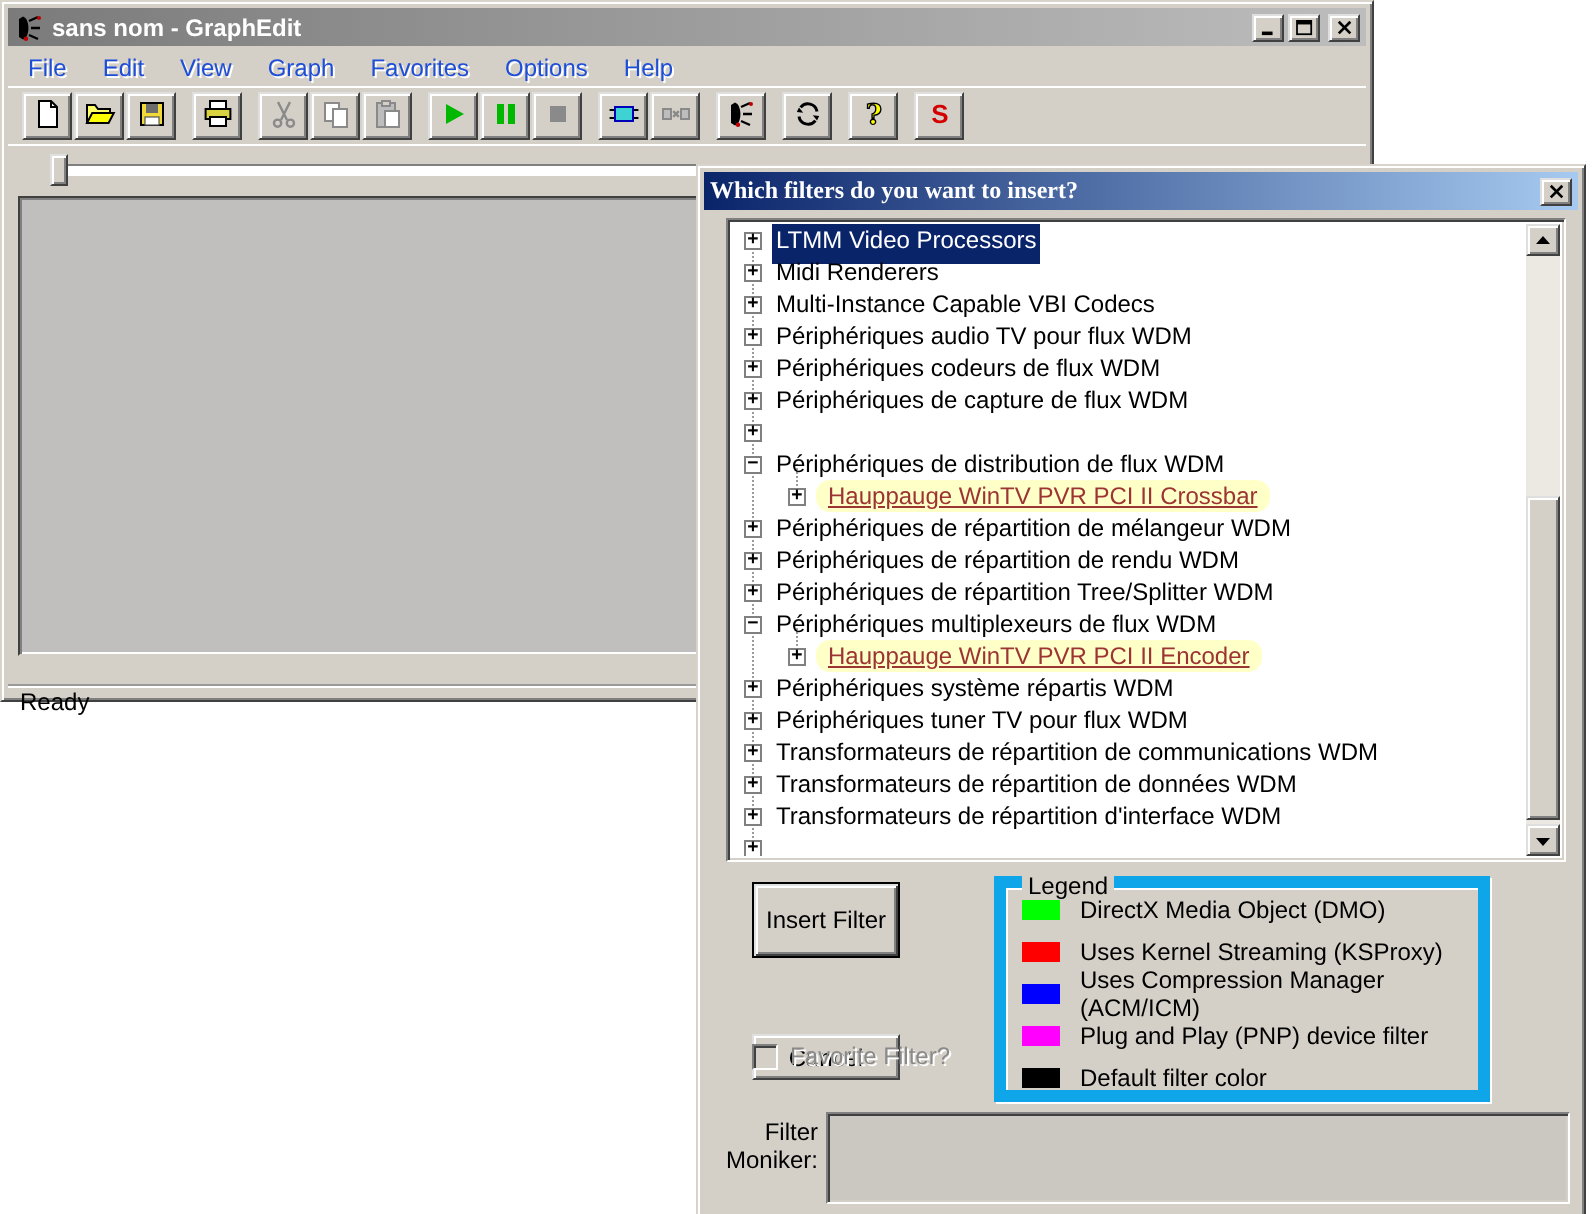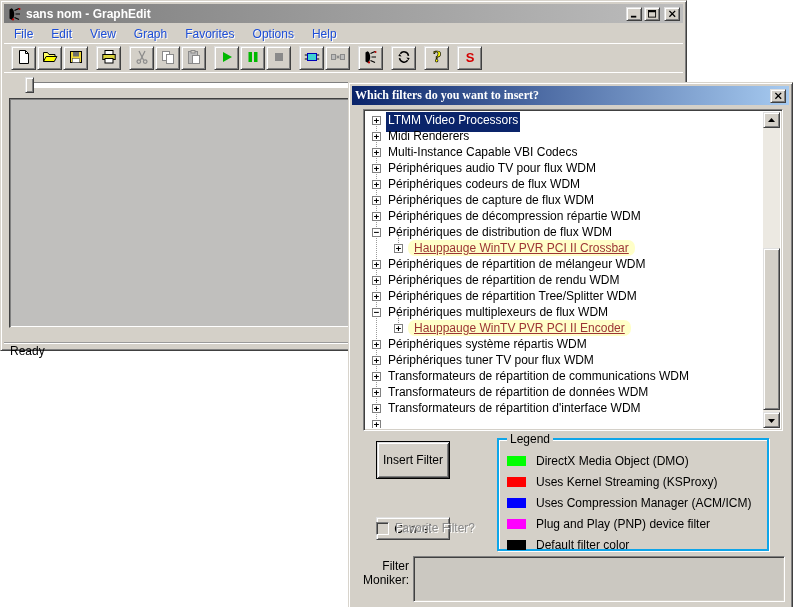--- a/index.html
+++ b/index.html
@@ -126,23 +126,22 @@
     margin-top: 32px;
   }
   .favcheck { position:absolute; left:27px; top:438px; display:flex; align-items:center; gap:6px; }
   .checkbox {
     width:13px; height:13px; background:#d4d0c8;
     border:1px solid; border-color:#808080 #fff #fff #808080;
     box-shadow: inset 1px 1px 0 #404040, inset -1px -1px 0 #d4d0c8;
   }
   .checklabel { color:#8a8a8a; text-shadow:1px 1px 0 #fff; font-size:12px; }
   .legend {
-    position:absolute; left:148px; top:355px; width:272px; height:113px;
-    border:2px solid #0ea5e9; box-shadow:1px 1px 0 #fff, inset 1px 1px 0 #fff;
-    padding-top:10px;
+    position:absolute; left:148px; top:355px; width:248px; height:113px;
+    border:6px solid #0ea5e9; box-shadow:1px 1px 0 #fff, inset 1px 1px 0 #fff;
   }
   .legend-title { position:absolute; top:-8px; left:8px; background:#d4d0c8; padding:0 3px; font-size:12px; }
   .legend-row { display:flex; align-items:center; height:21px; padding-left:8px; gap:10px; }
   .legend-chip { width:19px; height:10px; flex:none; }
   .moniker-label { position:absolute; left:4px; top:476px; width:56px; text-align:right; font-size:12px; line-height:14px; }
   .moniker-field {
     position:absolute; left:64px; top:473px; width:372px; height:46px; background:#cbc8c1;
     border:1px solid; border-color:#808080 #fff #fff #808080;
     box-shadow: inset 1px 1px 0 #404040, inset -1px -1px 0 #d4d0c8;
   }
@@ -343,21 +342,20 @@
           <div class="tree-row" style="padding-left: 6px;">
             <span class="expander">+</span>
             <span class="tree-label">Périphériques codeurs de flux WDM</span>
           </div>
           <div class="tree-row" style="padding-left: 6px;">
             <span class="expander">+</span>
             <span class="tree-label">Périphériques de capture de flux WDM</span>
           </div>
           <div class="tree-row" style="padding-left: 6px;">
             <span class="expander">+</span>
-            <span class="tree-label">Périphériques de décompression répartie WDM</span>
           </div>
           <div class="tree-row" style="padding-left: 6px;">
             <span class="expander">−</span>
             <span class="tree-label">Périphériques de distribution de flux WDM</span>
           </div>
           <div class="child-vline" style="left: 32px; top: 120px; height: 16px;"></div>
           <div class="tree-row favorite" style="padding-left: 28px;">
             <span class="expander">+</span>
             <span class="tree-label">Hauppauge WinTV PVR PCI II Crossbar</span>
           </div>

